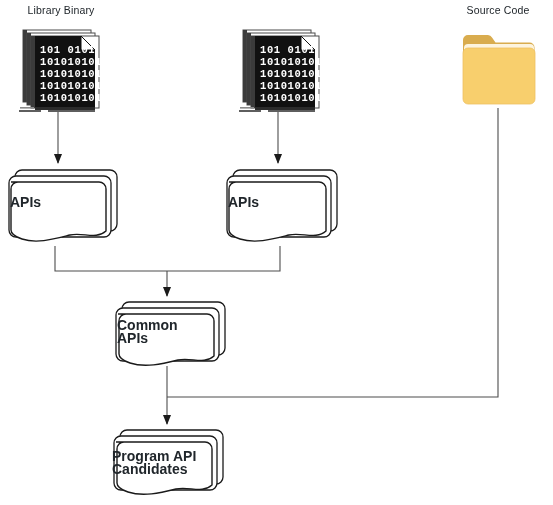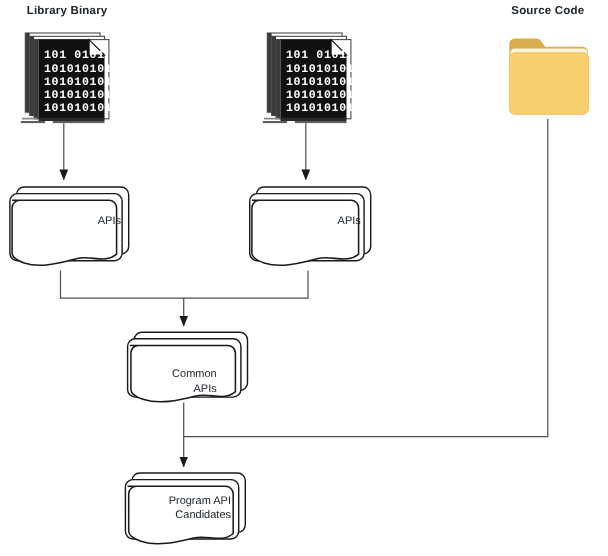--- a/index.html
+++ b/index.html
@@ -17,32 +17,32 @@
   .svg-layer{
     position:absolute;
     left:0; top:0;
     width:553px;
     height:505px;
   }
   
   .node-title{
     position:absolute;
     font-size:10.5px;
-    font-weight:bold;
+    font-weight:normal;
     color:#20262b;
     text-align:center;
     white-space:nowrap;
     letter-spacing:0.15px;
   }
   .node-label{
     position:absolute;
-    font-size:10px;
-    font-weight:normal;
+    font-size:14px;
+    font-weight:bold;
     color:#20262b;
-    text-align:right;
+    text-align:left;
     line-height:12.5px;
     white-space:pre-line;
   }
   
   .bin-icon{ position:absolute; }
   .folder-icon{ position:absolute; }
 </style>
 </head>
 <body>
 
@@ -169,19 +169,19 @@
     <path d="M4,20 a4,4 0 0 1 4,-4 h62 a4,4 0 0 1 4,4 v7 h-70 z" fill="#fdf4de"></path>
 
     <path d="M3,25 a5,5 0 0 1 5,-5 h62 a5,5 0 0 1 5,5 v46 a5,5 0 0 1 -5,5 h-62 a5,5 0 0 1 -5,-5 z" fill="#f8cf6d"></path>
     <path d="M3,25 a5,5 0 0 1 5,-5 h62 a5,5 0 0 1 5,5 v46 a5,5 0 0 1 -5,5 h-62 a5,5 0 0 1 -5,-5 z" fill="none" stroke="#eec063" stroke-width="0.8"></path>
   </svg>
 
   <div class="node-label" style="left:10px;top:196px;width:100px;">APIs</div>
 
   <div class="node-label" style="left:228px;top:196px;width:100px;">APIs</div>
 
-  <div class="node-label" style="left:117px;top:335px;width:80px;">Common
+  <div class="node-label" style="left:117px;top:319px;width:80px;">Common
 APIs</div>
 
   <div class="node-label" style="left:112px;top:450px;width:98px;">Program API
 Candidates</div>
 
 </div>
 
 </body></html>

